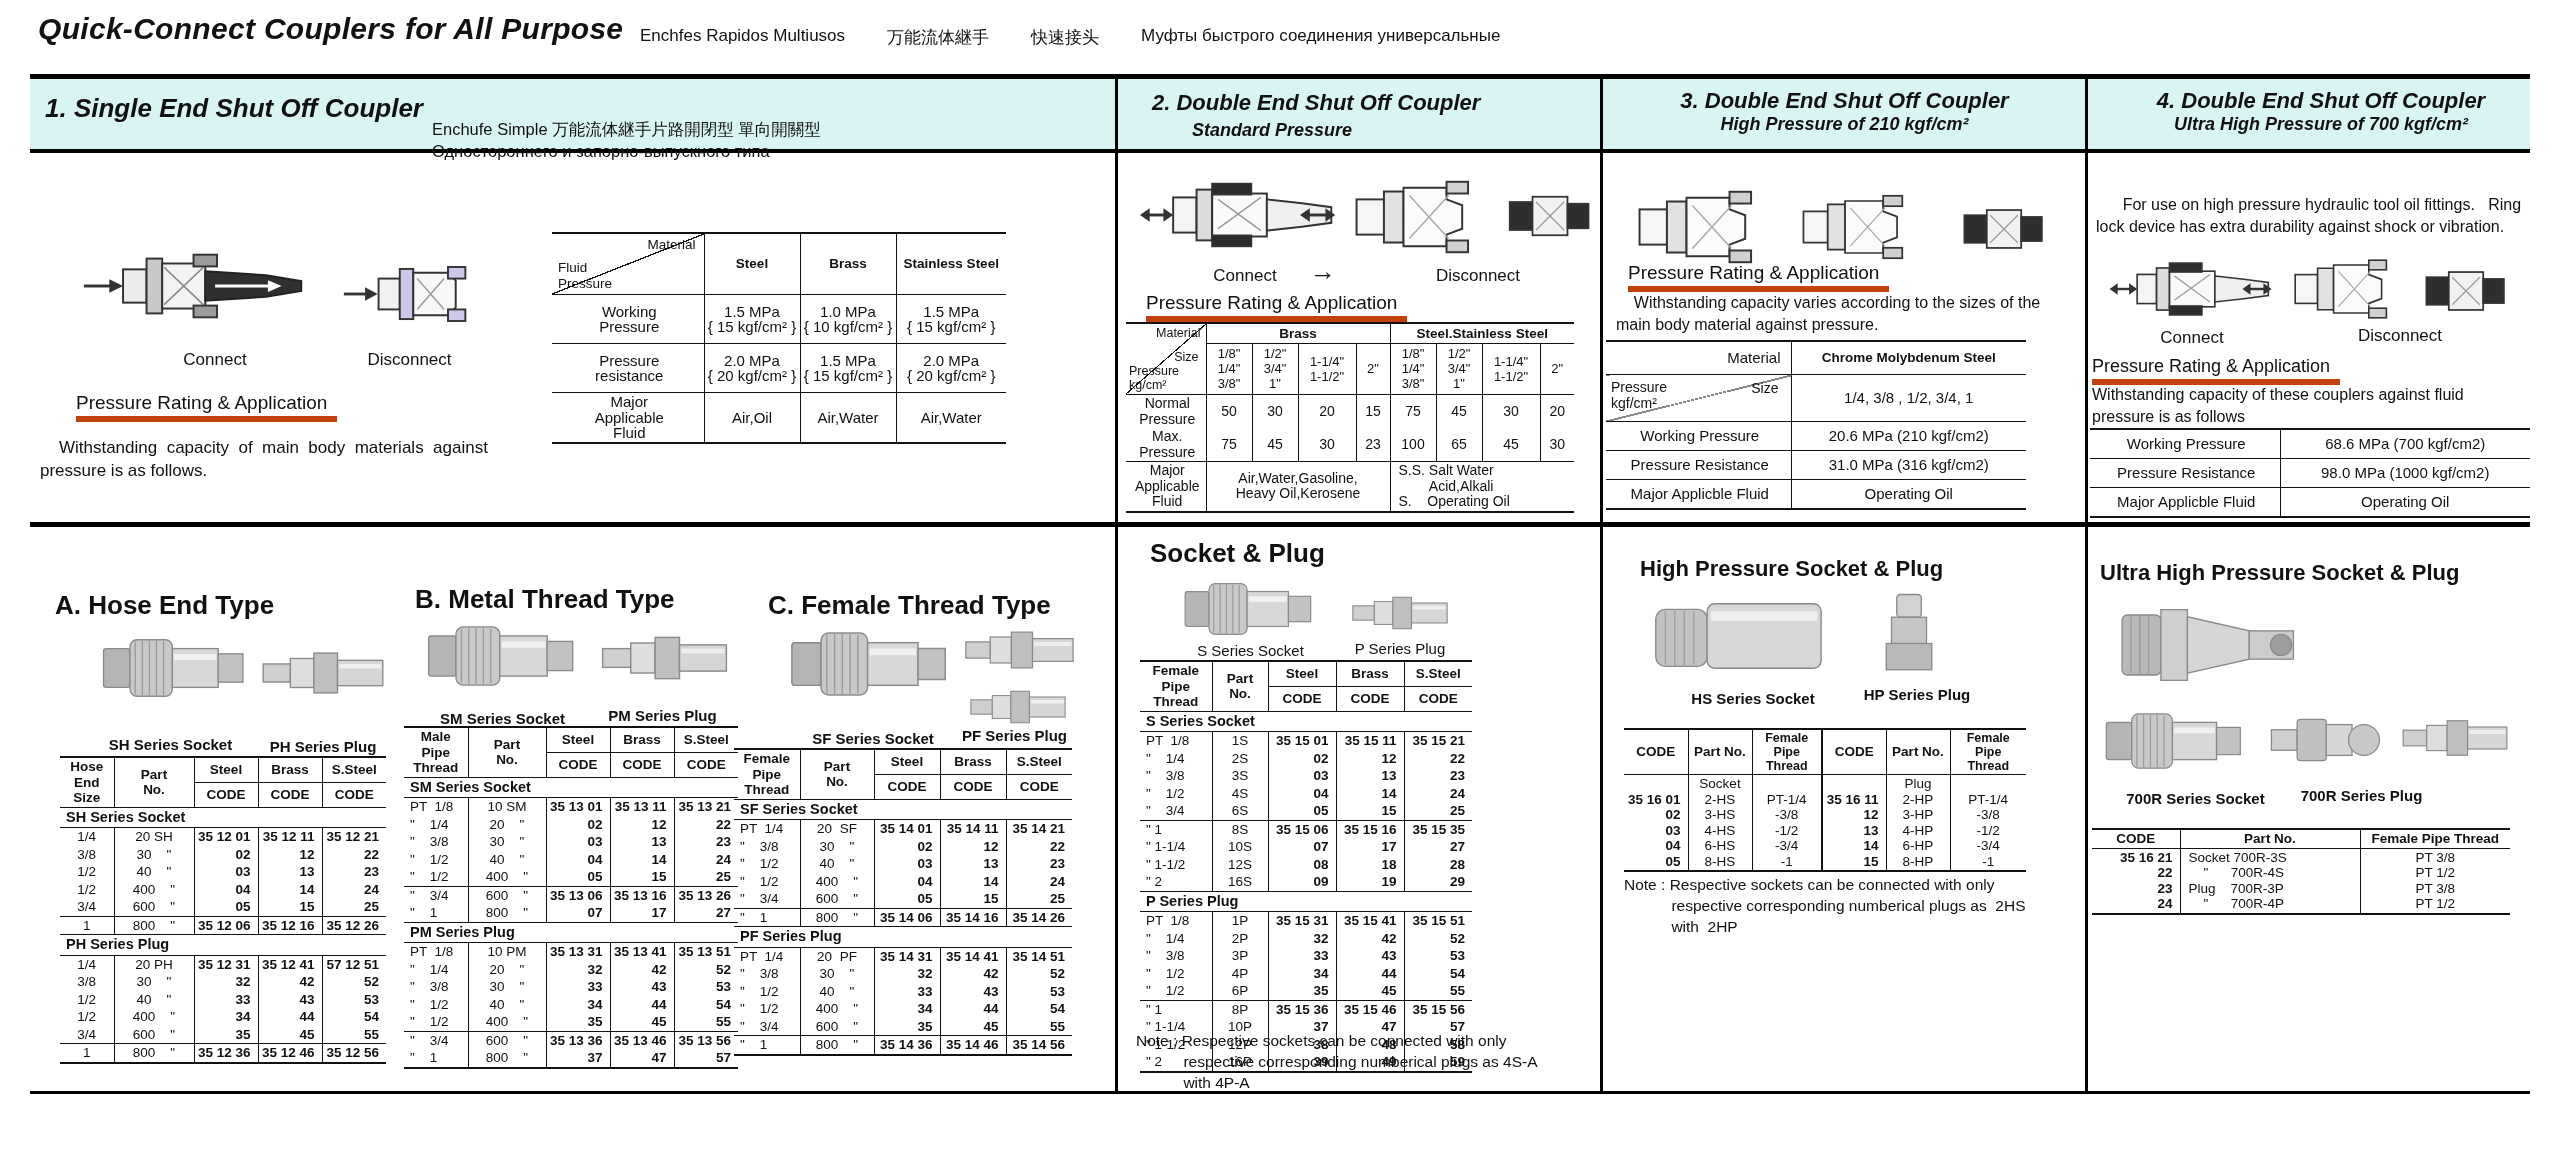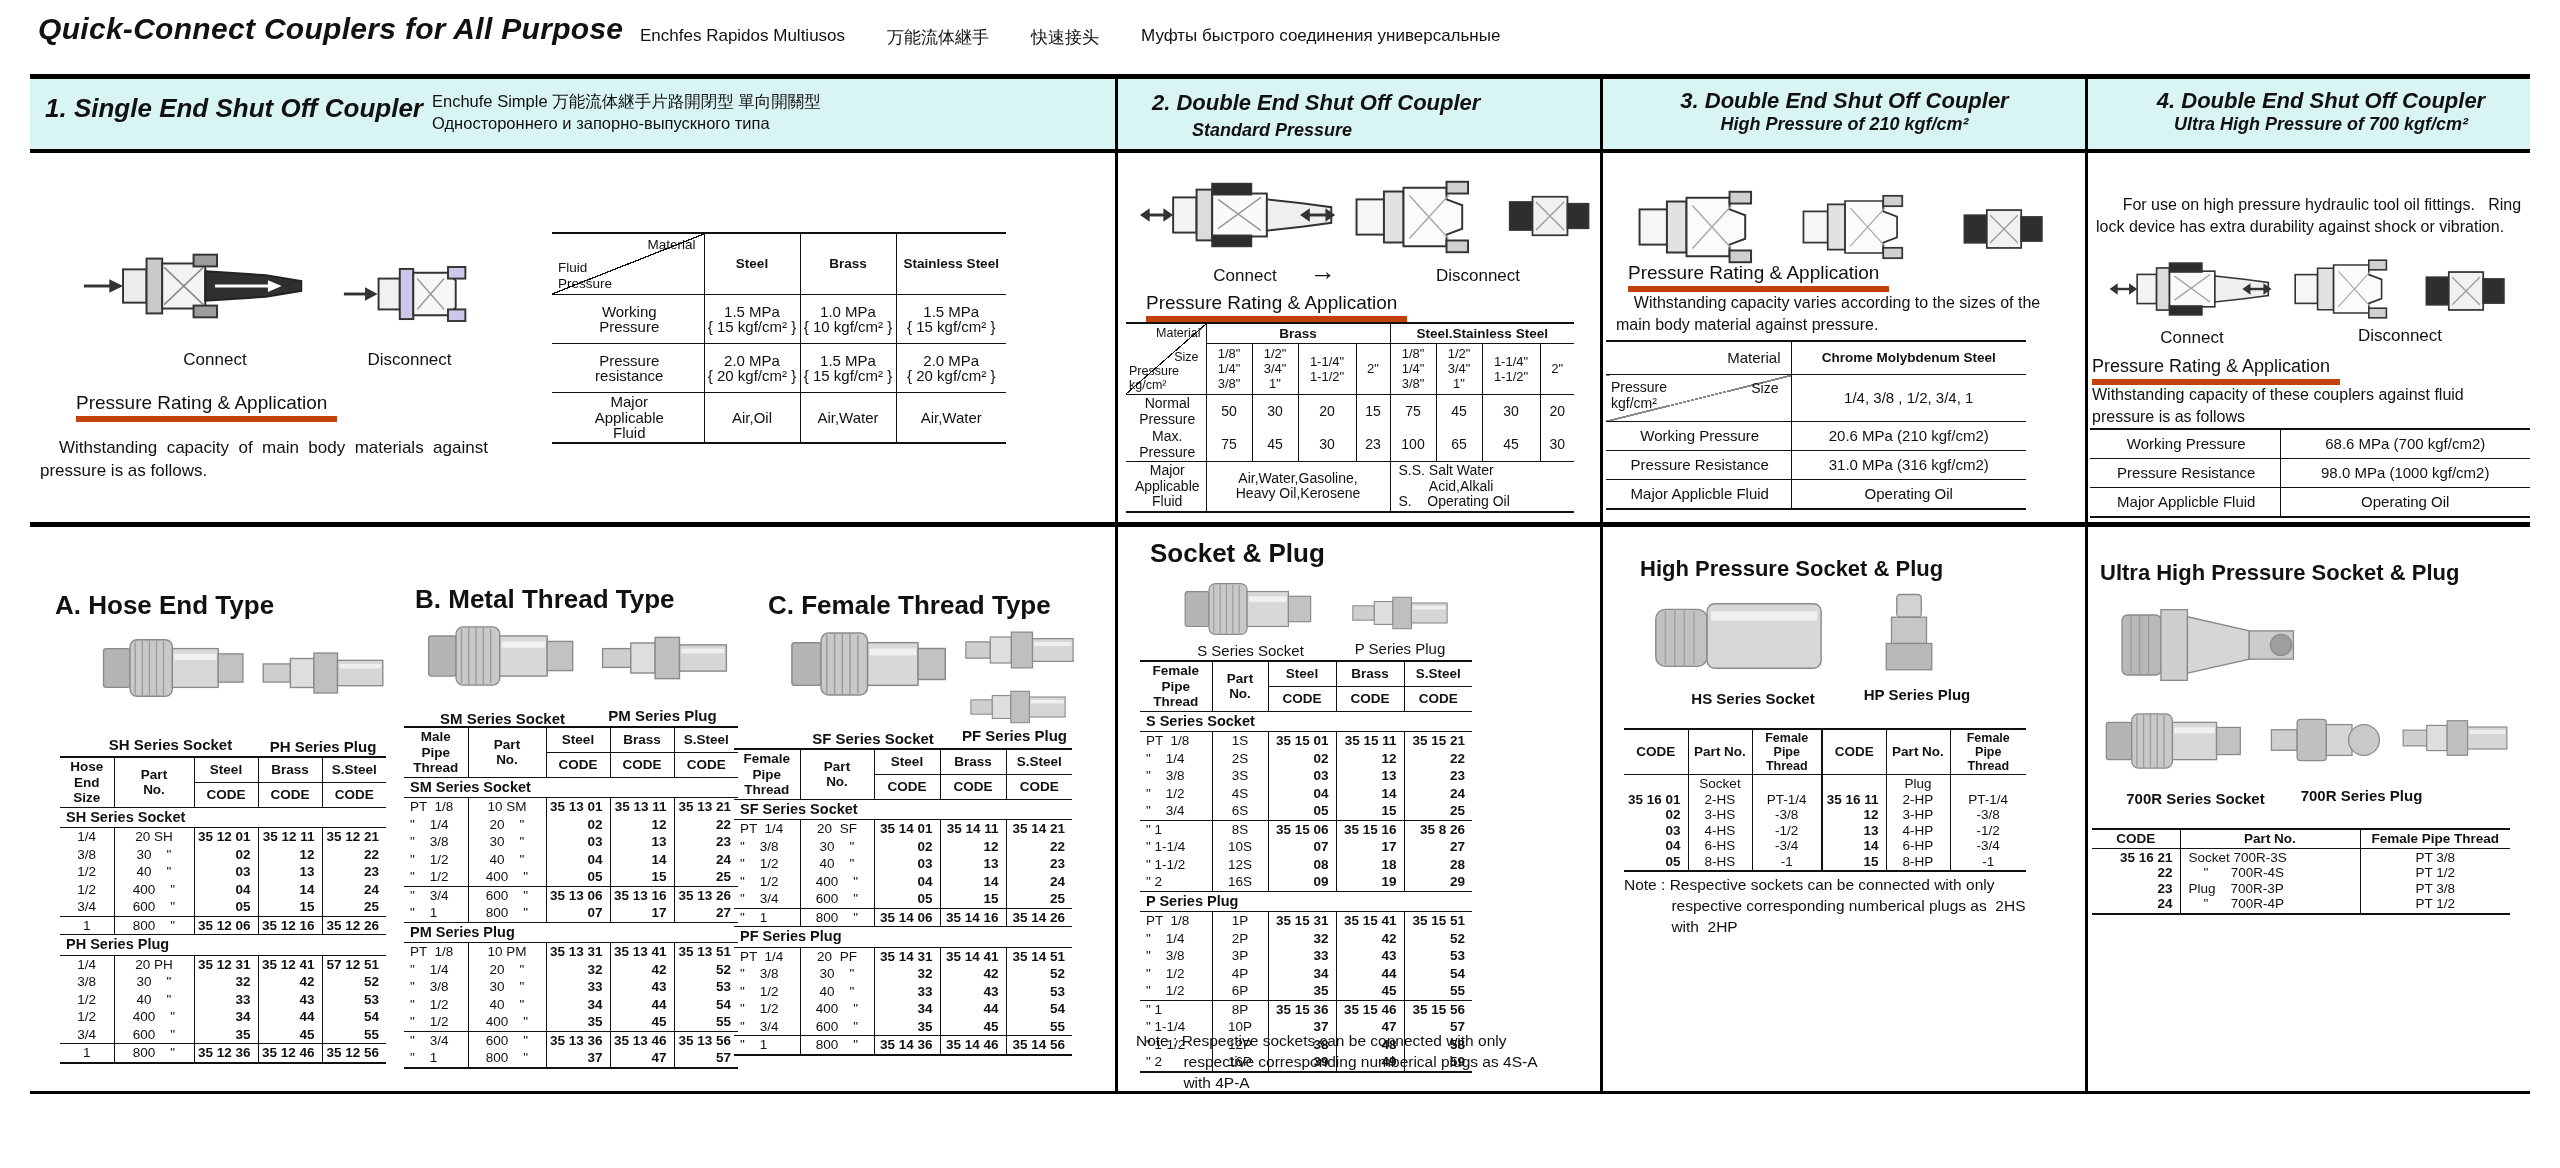--- a/index.html
+++ b/index.html
@@ -6,21 +6,21 @@
   #page{position:relative;width:2560px;height:1168px;background:#ffffff;
         font-family:"Liberation Sans",sans-serif;color:#111;overflow:hidden;}
   .abs{position:absolute;}
   .hline,.vline{position:absolute;background:#000;}
   .band{position:absolute;background:#d9f5f3;}
   .page-title{font-style:italic;font-weight:700;font-size:30px;letter-spacing:.3px;}
   .subtitle{font-size:17px;}
   .sec-title{font-style:italic;font-weight:700;font-size:26px;}
   .sec-title2{font-style:italic;font-weight:700;font-size:22px;}
   .sec-sub{font-style:italic;font-weight:700;font-size:18px;}
-  .band-sub{font-size:16.5px;line-height:22px;white-space:pre-line;}
+  .band-sub{font-size:16.5px;line-height:22px;white-space:pre-line;margin-top:28px;}
   .cap{font-size:15px;font-weight:700;text-align:center;}
   .dialabel{font-size:17px;text-align:center;}
   .prh{font-size:19px;border-bottom:6px solid #c2410c;display:inline-block;padding:0 10px 2px 0;}
   .para{font-size:17px;line-height:23px;white-space:pre-wrap;}
   .para2{font-size:16px;line-height:22px;white-space:pre-wrap;}
   .big-title{font-weight:700;font-size:26px;}
   .mid-title{font-weight:700;font-size:22px;}
   .note{font-size:15.5px;line-height:21px;white-space:pre-wrap;}
 
   
@@ -448,21 +448,21 @@
           <td>6S</td>
           <td class="cd">05</td>
           <td class="cd">15</td>
           <td class="cd">25</td>
         </tr>
         <tr class="hr">
           <td>" 1</td>
           <td>8S</td>
           <td class="cd">35 15 06</td>
           <td class="cd">35 15 16</td>
-          <td class="cd">35 8 26</td>
+          <td class="cd">35 15 35</td>
         </tr>
         <tr>
           <td>" 1-1/4</td>
           <td>10S</td>
           <td class="cd">07</td>
           <td class="cd">17</td>
           <td class="cd">27</td>
         </tr>
         <tr>
           <td>" 1-1/2</td>

